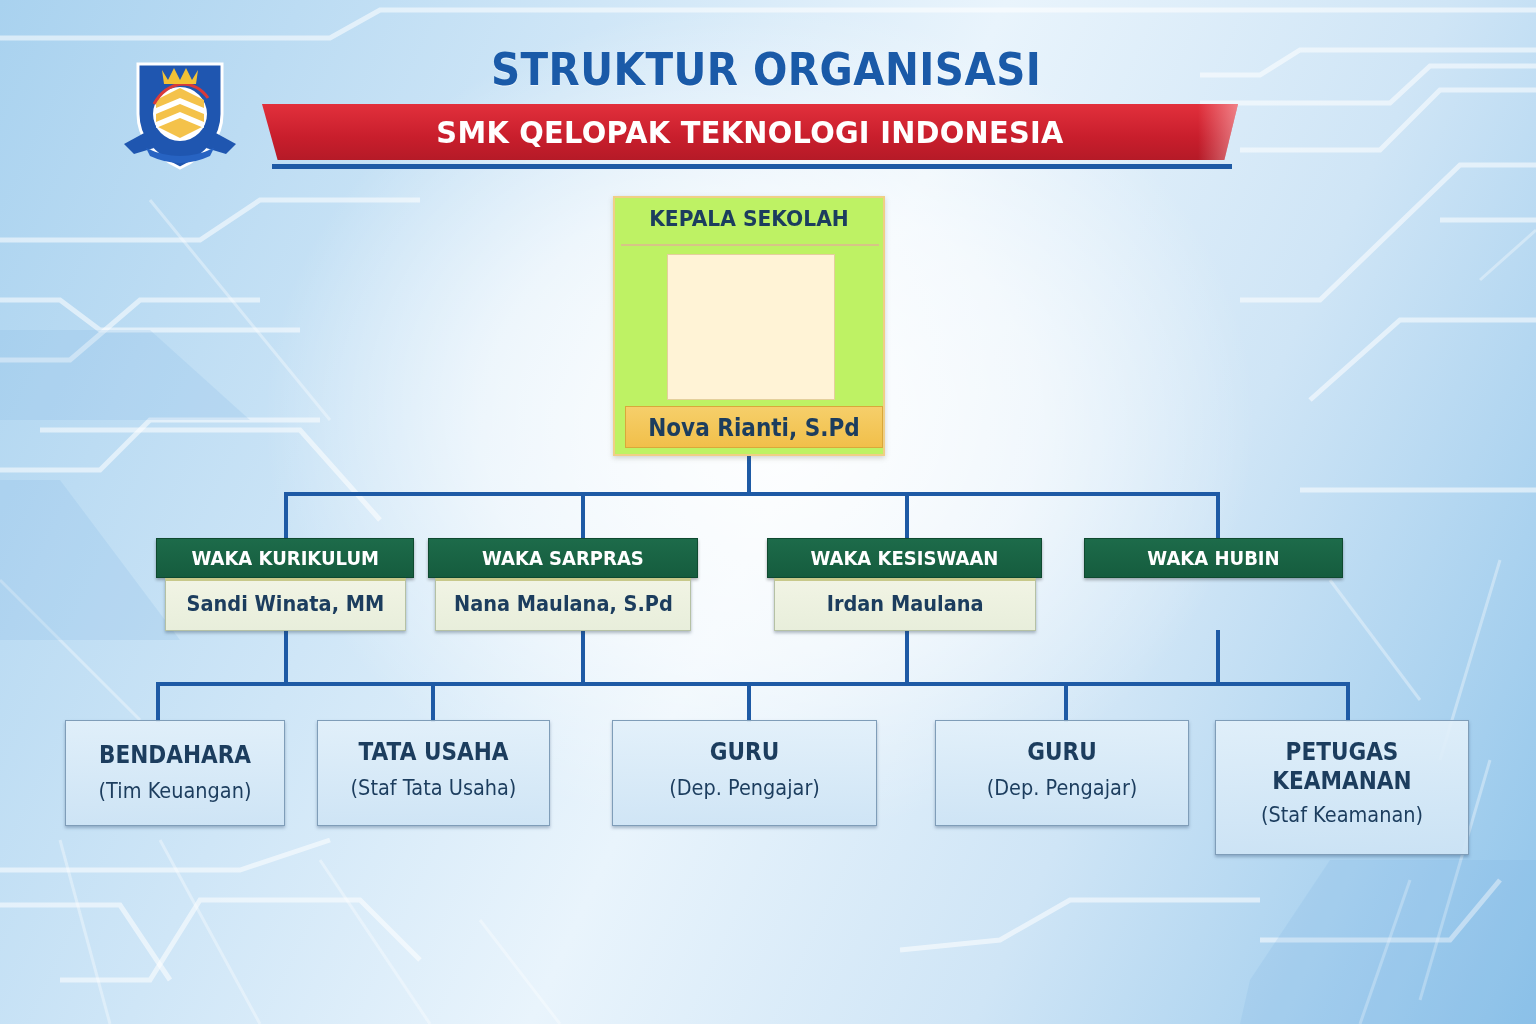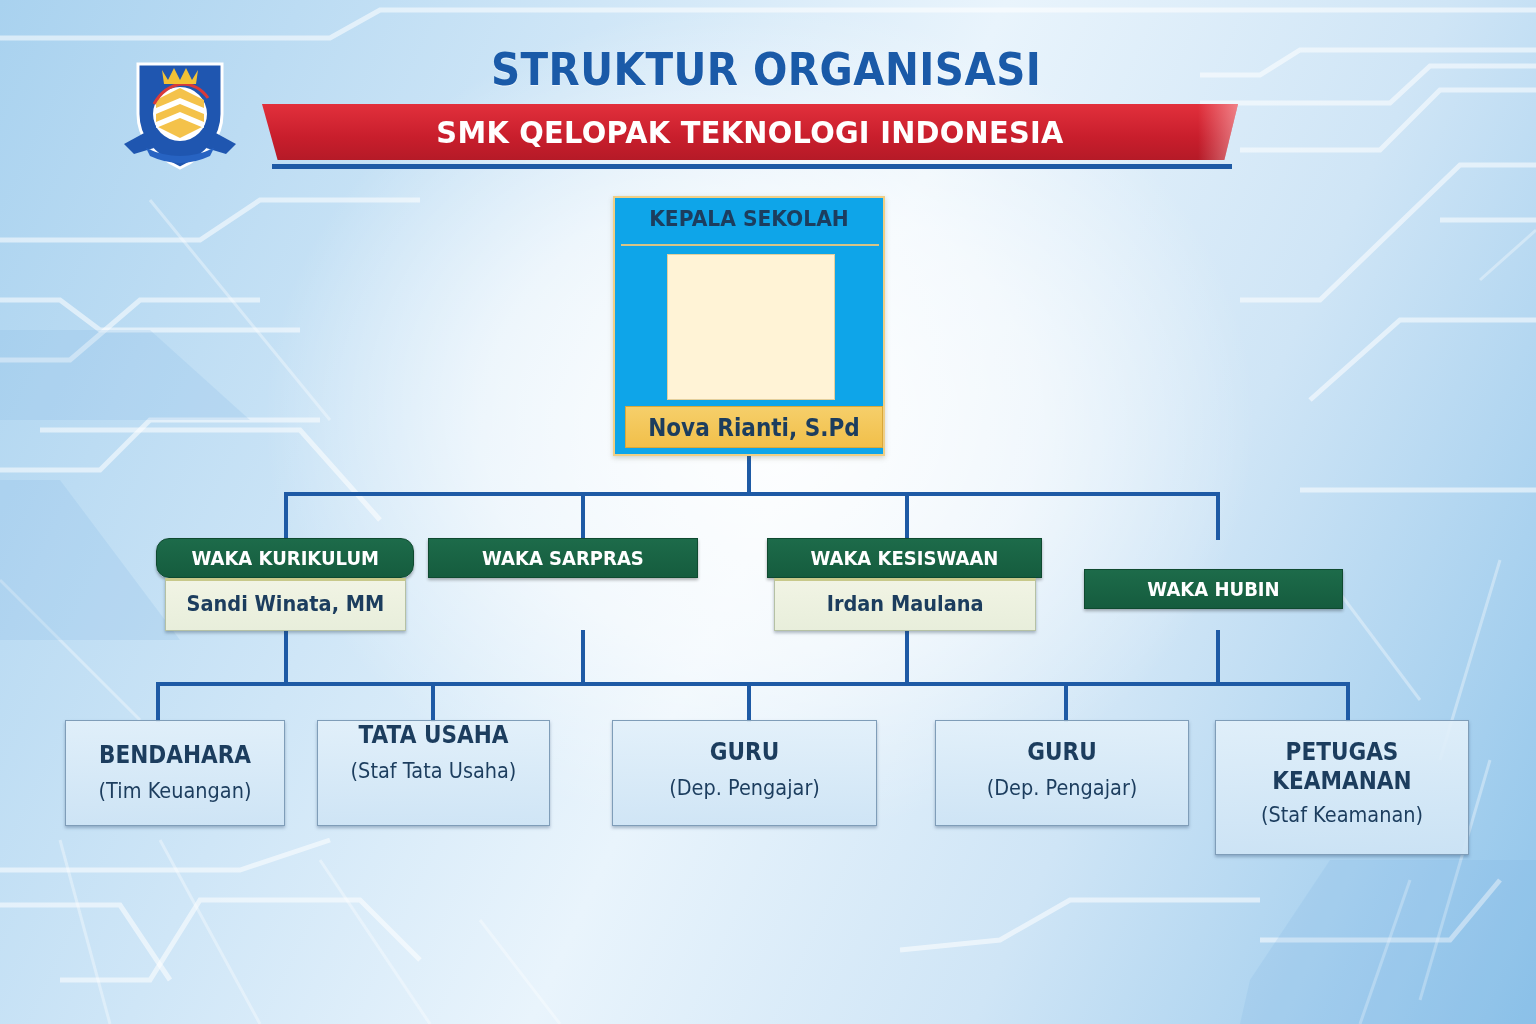--- a/index.html
+++ b/index.html
@@ -38,21 +38,21 @@
   .subtitle {
     position: absolute; left: 0; top: 10px; width: 100%; text-align: center;
     font-family: "DejaVu Sans", sans-serif; font-weight: bold;
     font-size: 31px; color: #ffffff; letter-spacing: 0.3px;
     transform: scaleX(0.93);
   }
 
   
   .head-box {
     position: absolute; left: 613px; top: 196px; width: 272px; height: 260px;
-    background: #0ea5e9; border: 2px solid #f0cf85;
+    background: #bef264; border: 2px solid #f0cf85;
     box-shadow: 0 2px 5px rgba(90,90,60,0.25);
   }
   .head-title {
     position: absolute; left: 0; top: 8px; width: 100%; text-align: center;
     font-family: "DejaVu Sans", sans-serif; font-weight: bold; font-size: 22px; color: #1c3d5e;
     transform: scaleX(0.92);
   }
   .head-rule { position: absolute; left: 6px; top: 46px; width: 258px; height: 2px; background: #d7c486; }
   .head-photo {
     position: absolute; left: 52px; top: 56px; width: 168px; height: 146px;
@@ -204,43 +204,44 @@
 <div class="head-box">
   <div class="head-title">KEPALA SEKOLAH</div>
   <div class="head-rule"></div>
   <div class="head-photo"></div>
   <div class="head-name-bar">
     <div class="head-name">Nova Rianti, S.Pd</div>
   </div>
 </div>
 
 <div class="waka" style="left:156px; top:538px; width:258px; height:95px;">
-  <div class="waka-title" style="width:258px;border-radius:13px;"><span>WAKA KURIKULUM</span></div>
+  <div class="waka-title" style="width:258px;"><span>WAKA KURIKULUM</span></div>
   <div class="waka-name" style="left:9px; width:241px;"><span>Sandi Winata, MM</span></div>
 </div>
 
 <div class="waka" style="left:428px; top:538px; width:270px; height:95px;">
   <div class="waka-title" style="width:270px;"><span>WAKA SARPRAS</span></div>
+  <div class="waka-name" style="left:7px; width:256px;"><span>Nana Maulana, S.Pd</span></div>
 </div>
 
 <div class="waka" style="left:767px; top:538px; width:275px; height:95px;">
   <div class="waka-title" style="width:275px;"><span>WAKA KESISWAAN</span></div>
   <div class="waka-name" style="left:7px; width:262px;"><span>Irdan Maulana</span></div>
 </div>
 
 <div class="waka" style="left:1084px; top:538px; width:259px; height:95px;">
-  <div class="waka-title" style="width:259px;margin-top:31px;"><span>WAKA HUBIN</span></div>
+  <div class="waka-title" style="width:259px;"><span>WAKA HUBIN</span></div>
 </div>
 
 <div class="staff" style="left:65px; top:720px; width:220px; height:106px; padding-top:20px;">
   <span class="staff-title">BENDAHARA</span>
   <span class="staff-sub">(Tim Keuangan)</span>
 </div>
 
-<div class="staff" style="left:317px; top:720px; width:233px; height:106px; padding-top:0;">
+<div class="staff" style="left:317px; top:720px; width:233px; height:106px; padding-top:17px;">
   <span class="staff-title">TATA USAHA</span>
   <span class="staff-sub">(Staf Tata Usaha)</span>
 </div>
 
 <div class="staff" style="left:612px; top:720px; width:265px; height:106px; padding-top:17px;">
   <span class="staff-title">GURU</span>
   <span class="staff-sub">(Dep. Pengajar)</span>
 </div>
 
 <div class="staff" style="left:935px; top:720px; width:254px; height:106px; padding-top:17px;">

